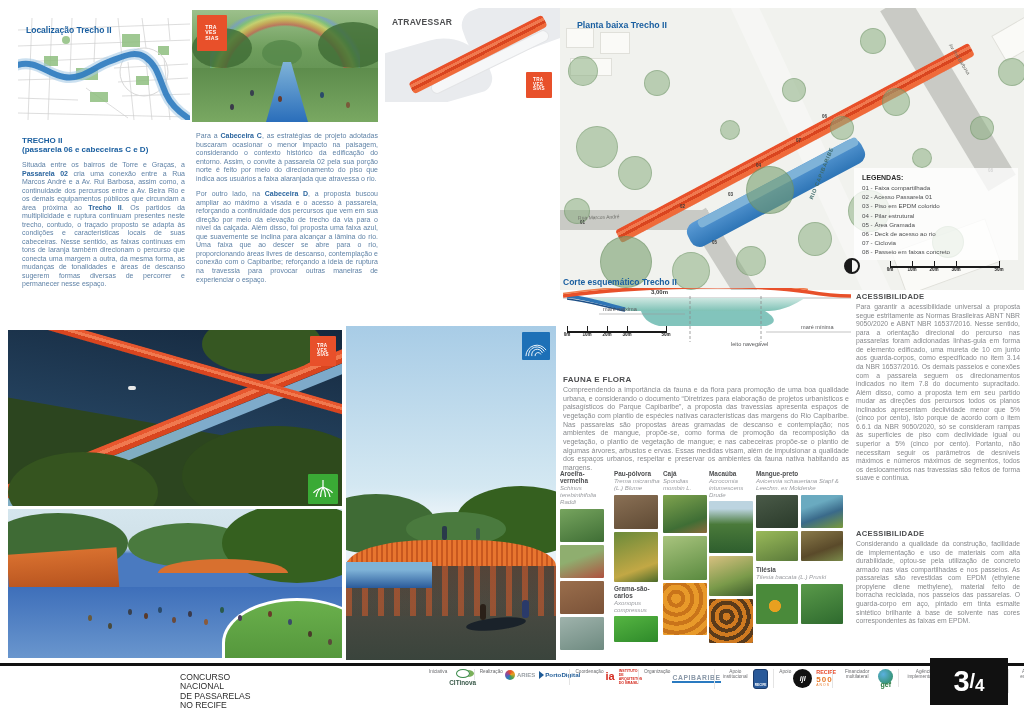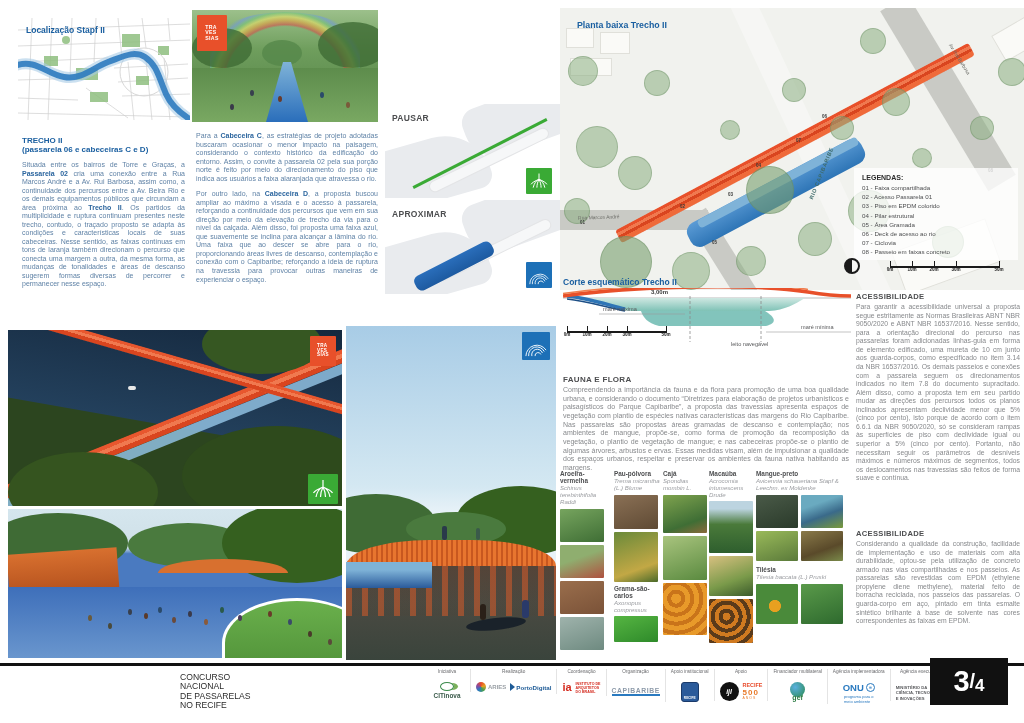--- a/index.html
+++ b/index.html
@@ -18,21 +18,21 @@
   .logo-sq{display:flex;align-items:center;justify-content:center;border-radius:1px}
   .trav-txt{color:#fff;font-size:5.2px;font-weight:bold;line-height:1.02;letter-spacing:.3px;text-align:left;white-space:pre-line}
   .diagram{position:absolute;width:184px;height:94px;background:#fff;overflow:hidden}
   .land{position:absolute;background:#e9ebee;border-radius:18px 50px 14px 36px}
   .slab{position:absolute;background:#f6f7f8;border:1px solid #e3e4e6;border-radius:6px}
   .tree{position:absolute;border-radius:50%;background:rgba(139,174,129,.55);border:1px solid rgba(96,134,88,.35)}
   .bldg{position:absolute;background:#fafaf7;border:1px solid #e0e0da}
   .marker{position:absolute;font-size:4.5px;font-weight:bold;color:#3a3a3a}
   .tick{position:absolute;width:1px;height:5px;background:#1a1a1a;bottom:0}
   .ticklab{position:absolute;font-size:4.6px;font-weight:bold;color:#1a1a1a;top:7px;transform:translateX(-50%)}
-  .cg{display:flex;flex-direction:column;align-items:center;gap:2px;padding:0 5px;border-left:1px solid #e4e4e4;min-width:46px}
+  .cg{display:flex;flex-direction:row;gap:2px;padding:0 5px;border-left:1px solid #e4e4e4;min-width:46px}
   .cg:first-child{border-left:none}
   .role{font-size:4.7px;color:#6a6b6e;text-align:center;line-height:1.15;height:11px}
   .lgrow{display:flex;align-items:center;gap:4px}
   .person{position:absolute;width:4px;height:6px;border-radius:50%;background:#38404e}
 </style>
 </head>
 <body>
 
 <div class="board">
 
@@ -66,21 +66,21 @@
           <rect x="104" y="16" width="18" height="13"></rect>
           <rect x="140" y="28" width="11" height="9"></rect>
           <rect x="72" y="74" width="18" height="10"></rect>
           <rect x="118" y="58" width="13" height="9"></rect>
           <circle cx="48" cy="22" r="4"></circle>
       </g>
       <circle cx="126" cy="54" r="24" fill="none" stroke="#d8d8d8" stroke-width="1"></circle>
       <path d="M-4 48 C18 40 28 56 46 59 C64 62 74 50 90 44 C104 39 116 32 127 39 C139 47 141 60 148 76 C152 85 158 92 170 100" fill="none" stroke="#a9cbe6" stroke-width="11" stroke-linecap="round" opacity="0.6"></path>
       <path d="M-4 48 C18 40 28 56 46 59 C64 62 74 50 90 44 C104 39 116 32 127 39 C139 47 141 60 148 76 C152 85 158 92 170 100" fill="none" stroke="#2e7bbf" stroke-width="6" stroke-linecap="round" opacity="0.9"></path>
     </svg>
-    <div class="abs h-blue" style="left:8px;top:7px;font-size:8.5px">Localização Stapf II</div>
+    <div class="abs h-blue" style="left:8px;top:7px;font-size:8.5px">Localização Trecho II</div>
   </div>
 
   <div class="abs" style="left:22px;top:136px;width:163px">
     <div class="h-blue" style="font-size:8px">TRECHO II</div>
     <div class="h-blue" style="font-size:8px;margin-bottom:7px">(passarela 06 e cabeceiras C e D)</div>
     <p class="body-blue"><span>Situada entre os bairros de Torre e Graças, a </span><b>Passarela 02</b><span> cria uma conexão entre a Rua Marcos André e a Av. Rui Barbosa, assim como, a continuidade dos percursos entre a Av. Beira Rio e os demais equipamentos públicos que circundam a área próxima ao </span><b>Trecho II</b><span>. Os partidos da multiplicidade e ruptura continuam presentes neste trecho, contudo, o traçado proposto se adapta às condições e características locais de suas cabeceiras. Nesse sentido, as faixas contínuas em tons de laranja também direcionam o percurso que conecta uma margem a outra, da mesma forma, as mudanças de tonalidades e áreas de descanso sugerem formas diversas de percorrer e permanecer nesse espaço.</span></p>
   </div>
 
   <div class="abs" style="left:192px;top:10px;width:186px;height:112px;overflow:hidden;background:linear-gradient(180deg,#9cc08b 0%,#6f9e5d 35%,#4e7d42 100%)">
     <div class="abs" style="left:18px;top:2px;width:150px;height:70px;border-radius:50% 50% 0 0;background:radial-gradient(ellipse at 50% 100%, transparent 56%, rgba(225,70,70,.55) 58%, rgba(240,160,60,.55) 62%, rgba(242,230,100,.55) 66%, rgba(120,200,120,.55) 70%, rgba(110,150,230,.55) 74%, transparent 78%)"></div>
@@ -95,51 +95,34 @@
 VES
 SIAS</span>
     </div>
   </div>
 
   <div class="abs" style="left:196px;top:132px;width:182px">
     <p class="body-blue"><span>Para a </span><b>Cabeceira C</b><span>, as estratégias de projeto adotadas buscaram ocasionar o menor impacto na paisagem, considerando o contexto histórico da edificação do entorno. Assim, o convite à passarela 02 pela sua porção norte é feito por meio do direcionamento do piso que indica aos usuários a faixa alaranjada que atravessa o rio.</span></p>
     <p class="body-blue" style="margin-top:7px"><span>Por outro lado, na </span><b>Cabeceira D</b><span>, a proposta buscou ampliar ao máximo a visada e o acesso à passarela, reforçando a continuidade dos percursos que vem em sua direção por meio da elevação de trecho da via para o nível da calçada. Além disso, foi proposta uma faixa azul, que suavemente se inclina para alcançar a lâmina do rio. Uma faixa que ao descer se abre para o rio, proporcionando áreas livres de descanso, contemplação e conexão com o Capibaribe; reforçando a ideia de ruptura na travessia para provocar outras maneiras de experienciar o espaço.</span></p>
   </div>
 
-
-  <div class="diagram" style="left:385px;top:104px">
-    <div class="land" style="left:-16px;top:36px;width:120px;height:62px;transform:rotate(-16deg)"></div>
-    <div class="land" style="right:-24px;top:-14px;width:130px;height:54px;transform:rotate(-20deg)"></div>
-    <div class="slab" style="left:38px;top:50px;width:132px;height:12px;transform:rotate(-26deg)"></div>
-    <div class="abs" style="left:20px;top:48px;width:150px;height:3px;transform:rotate(-27deg);background:#3aaa35"></div>
-    <div class="abs h-gray" style="left:7px;top:9px">PAUSAR</div>
-    <div class="logo-sq abs" style="left:141px;top:64px;width:26px;height:26px;background:#3aaa35">
-      <svg width="20" height="20" viewBox="0 0 24 24">
-          <path d="M12 3v7M12 10c-3 1-6 5-7 10M12 10c3 1 6 5 7 10M12 10c-1.5 3-2.5 6-2.5 10M12 10c1.5 3 2.5 6 2.5 10M12 10c-5 2-8.5 4-9.5 6M12 10c5 2 8.5 4 9.5 6" fill="none" stroke="#fff" stroke-width="1.2"></path>
-        </svg>
-    </div>
-  </div>
-
-  <div class="diagram" style="left:385px;top:200px">
-    <div class="land" style="left:-16px;top:36px;width:120px;height:62px;transform:rotate(-16deg)"></div>
-    <div class="land" style="right:-24px;top:-14px;width:130px;height:54px;transform:rotate(-20deg)"></div>
-    <div class="slab" style="left:46px;top:44px;width:126px;height:12px;transform:rotate(-26deg)"></div>
-    <div class="abs" style="left:26px;top:58px;width:86px;height:16px;transform:rotate(-27deg);border-radius:6px;background:linear-gradient(180deg,#2a6ebb,#1d5aa0)"></div>
-    <div class="abs h-gray" style="left:7px;top:9px">APROXIMAR</div>
-    <div class="logo-sq abs" style="left:141px;top:62px;width:26px;height:26px;background:#1d70b7">
-      <svg width="20" height="20" viewBox="0 0 24 24">
-          <g fill="none" stroke="#fff" stroke-width="1">
-            <path d="M1 23a12 12 0 0 1 22-6.5"></path>
-            <path d="M4 23a9 9 0 0 1 17-5"></path>
-            <path d="M7.5 23a6 6 0 0 1 11.5-3.4"></path>
-            <path d="M11 23a3.3 3.3 0 0 1 6.3-1.8"></path>
-          </g>
-        </svg>
-    </div>
-  </div>
+  <div class="diagram" style="left:385px;top:8px">
+    <div class="land" style="left:-16px;top:34px;width:120px;height:64px;transform:rotate(-16deg)"></div>
+    <div class="land" style="right:-24px;top:-16px;width:130px;height:56px;transform:rotate(-20deg)"></div>
+    <div class="slab" style="left:40px;top:48px;width:130px;height:12px;transform:rotate(-26deg)"></div>
+    <div class="abs" style="left:18px;top:40px;width:150px;height:13px;transform:rotate(-27deg);border-radius:4px;background:repeating-linear-gradient(180deg,#e8502a 0 3px,#f0794f 3px 6px,#d9451f 6px 9px,#ef6a3a 9px 13px)"></div>
+    <div class="abs h-gray" style="left:7px;top:9px">ATRAVESSAR</div>
+    <div class="logo-sq abs" style="left:141px;top:64px;width:26px;height:26px;background:#e8502a">
+        <span class="trav-txt pre" style="font-size:4.6px">TRA
+VES
+SIAS</span>
+      </div>
+  </div>
+
+
 
   <div class="abs" style="left:560px;top:8px;width:464px;height:282px;background:#f1f2ee;overflow:hidden">
 
     <div class="abs" style="left:242px;top:-60px;width:26px;height:420px;transform:rotate(-25deg);background:rgba(255,255,255,.35)"></div>
 
     <div class="abs" style="left:0;top:202px;width:148px;height:20px;background:#c9cac5"></div>
     <div class="abs" style="left:152px;top:198px;width:22px;height:100px;transform:rotate(-32deg);background:#c9cac5"></div>
     <div class="abs" style="left:372px;top:-20px;width:32px;height:210px;transform:rotate(-31deg);background:#c9cac5"></div>
 
     <div class="bldg" style="left:6px;top:20px;width:28px;height:20px"></div>

